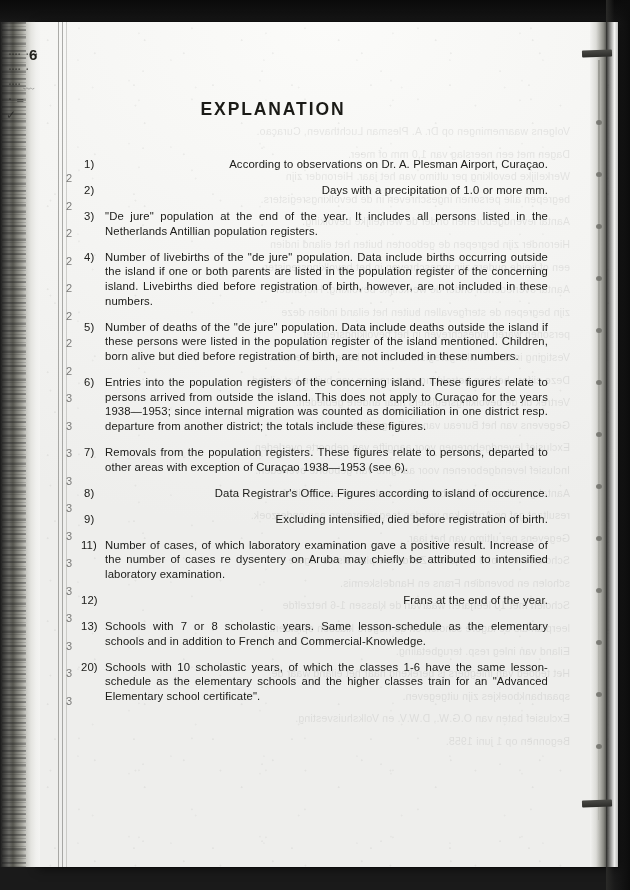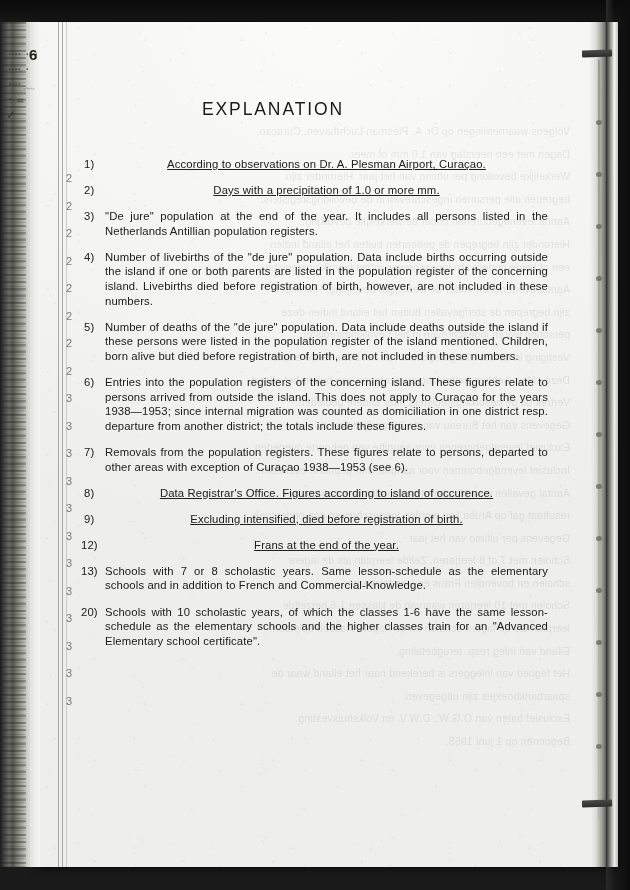--- a/index.html
+++ b/index.html
@@ -220,21 +220,21 @@
     letter-spacing: 0.5px;
   }
 
   .doc-title {
     position: absolute;
     left: 0;
     top: 99px;
     width: 546px;
     text-align: center;
     font-size: 17.5px;
-    font-weight: 400;
+    font-weight: 700;
     letter-spacing: 1.9px;
     color: #1f1f1b;
     word-spacing: 1px;
   }
 
   .note-list {
     position: absolute;
     left: 84px;
     top: 157px;
     width: 464px;
@@ -262,21 +262,21 @@
     font-size: 11.3px;
     line-height: 14.6px;
     color: #232320;
     letter-spacing: 0.12px;
   }
   .note.wide .marker { left: -3px; width: 22px; }
 
   .note .body { display: block; }
 
   
-  .note.single .body { text-align: center; text-decoration: underline; }
+  .note.single .body { text-align: right; }
 
   
   .content { filter: contrast(1.04); }
 </style>
 </head>
 <body>
 
 <div id="page">
 
   <div class="scan-bed"></div>
@@ -415,20 +415,24 @@
         <span class="marker">8)</span>
         <span class="body">Data Registrar's Office. Figures according to island of occurence.</span>
       </div>
 
       <div class="note single">
         <span class="marker">9)</span>
         <span class="body">Excluding intensified, died before registration of birth.</span>
       </div>
 
 
+      <div class="note wide">
+        <span class="marker">11)</span>
+        <span class="body">Number of cases, of which laboratory examination gave a positive result. Increase of the number of cases re dysentery on Aruba may chiefly be attributed to intensified laboratory examination.</span>
+      </div>
 
       <div class="note single wide">
         <span class="marker">12)</span>
         <span class="body">Frans at the end of the year.</span>
       </div>
 
       <div class="note wide">
         <span class="marker">13)</span>
         <span class="body">Schools with 7 or 8 scholastic years. Same lesson-schedule as the elementary schools and in addition to French and Commercial-Knowledge.</span>
       </div>

